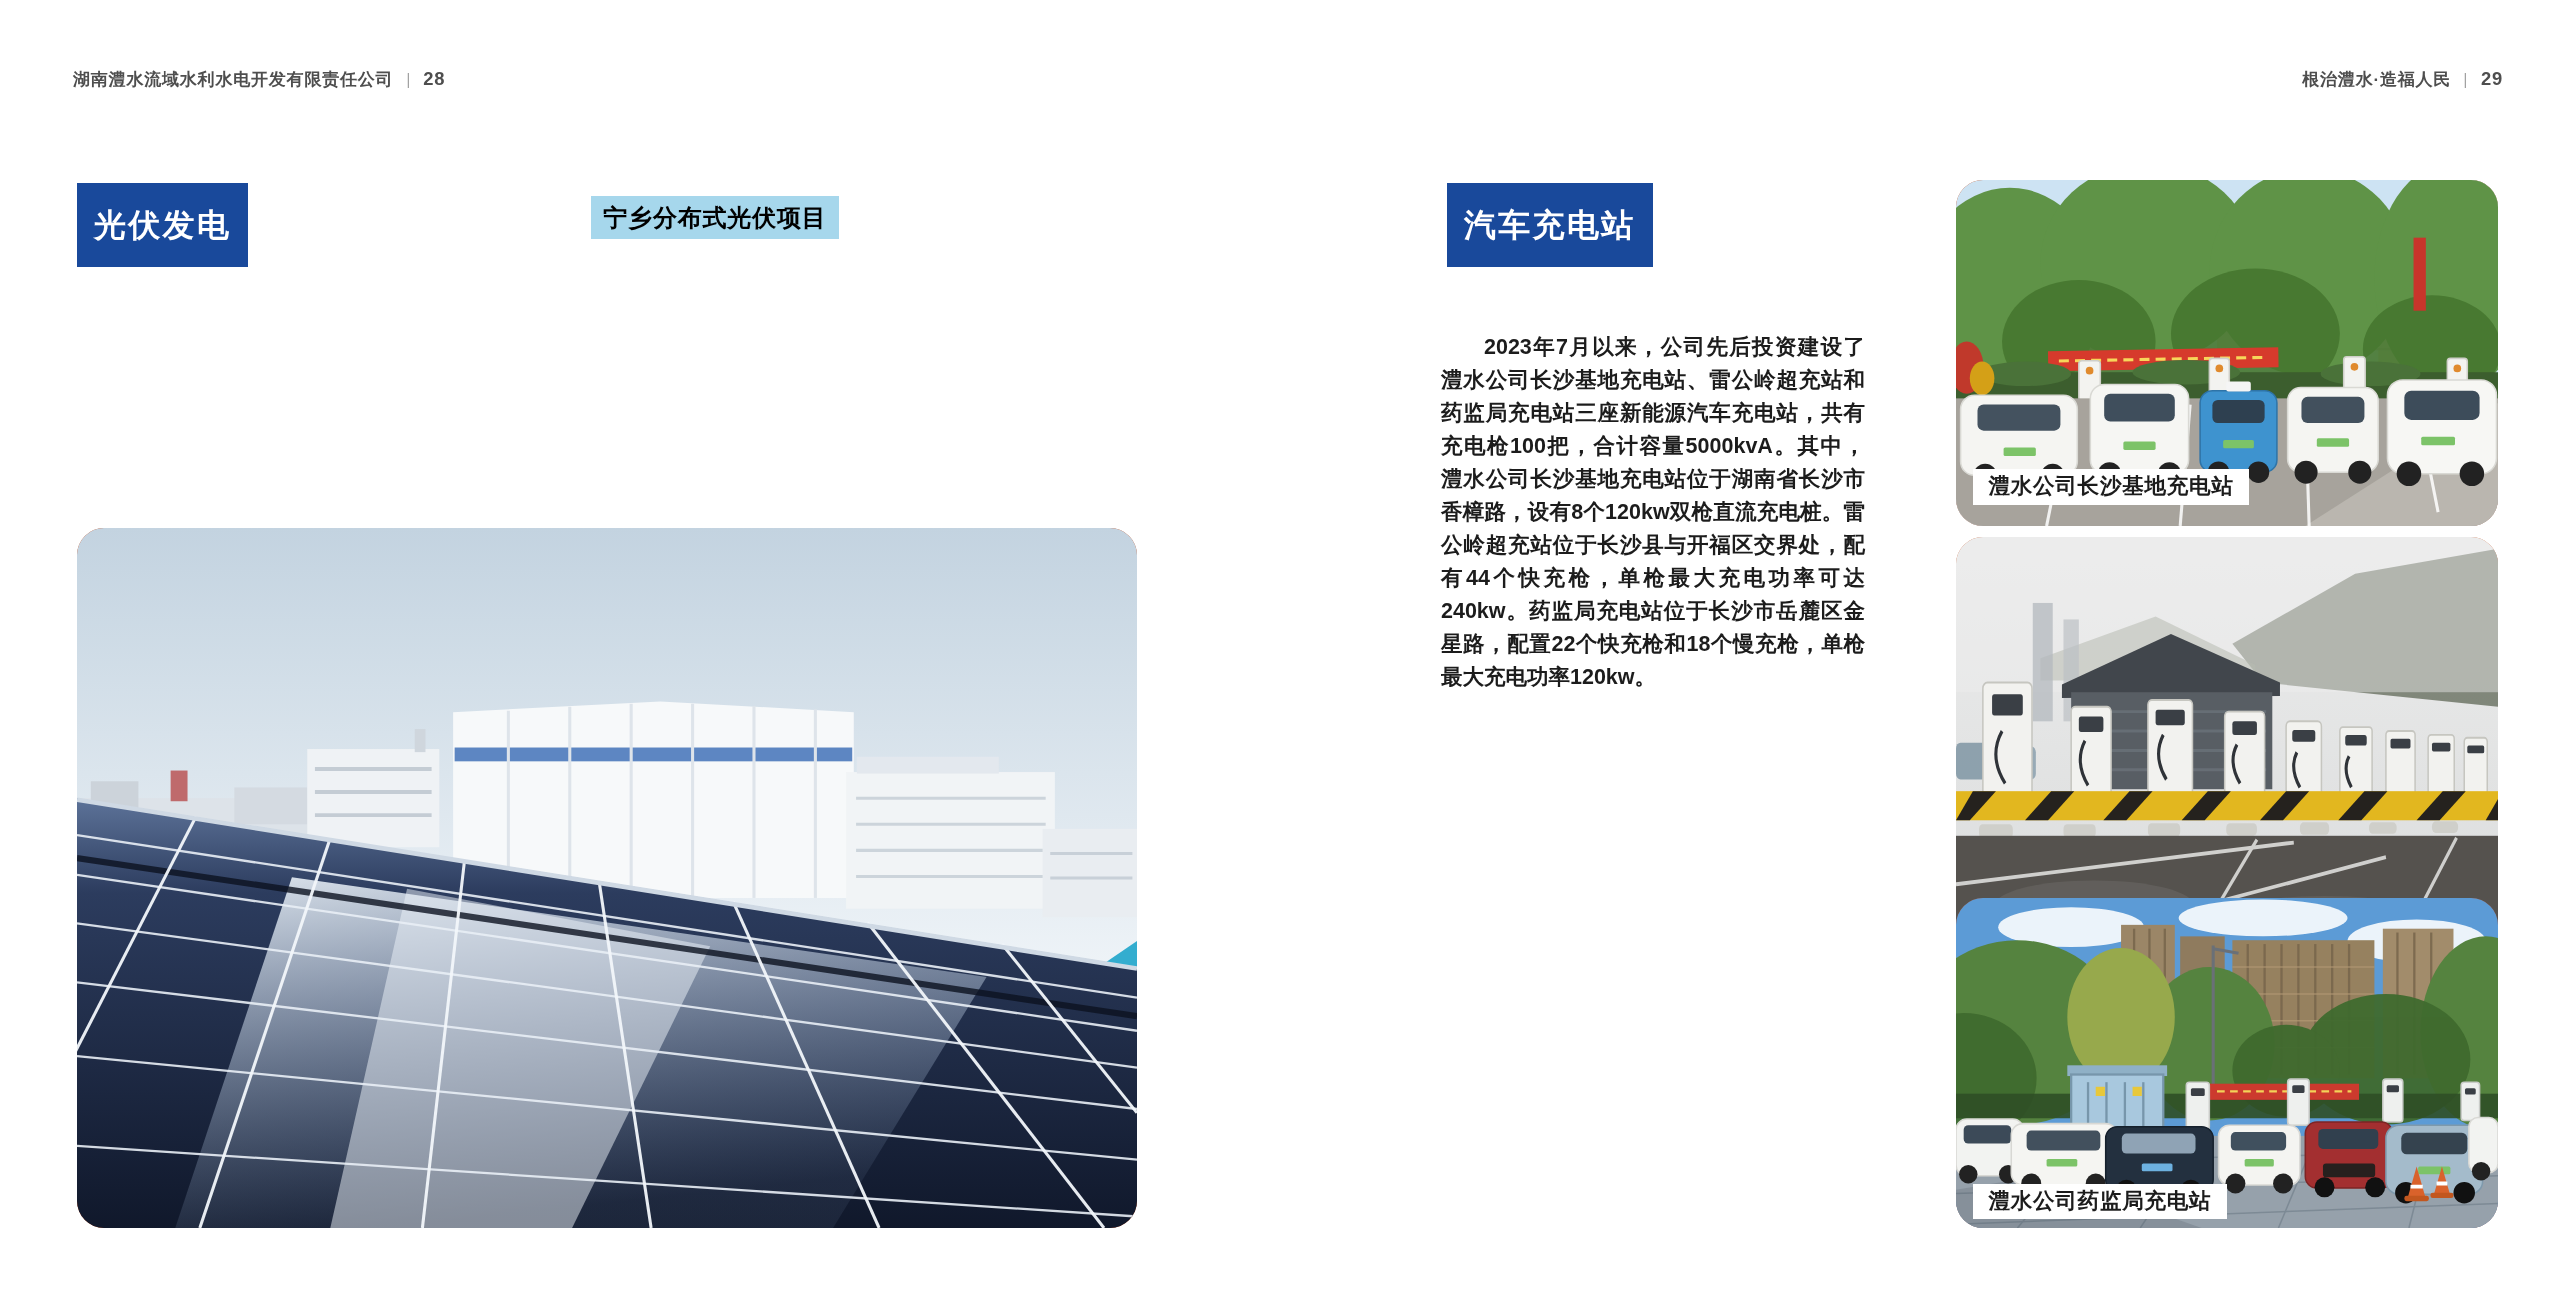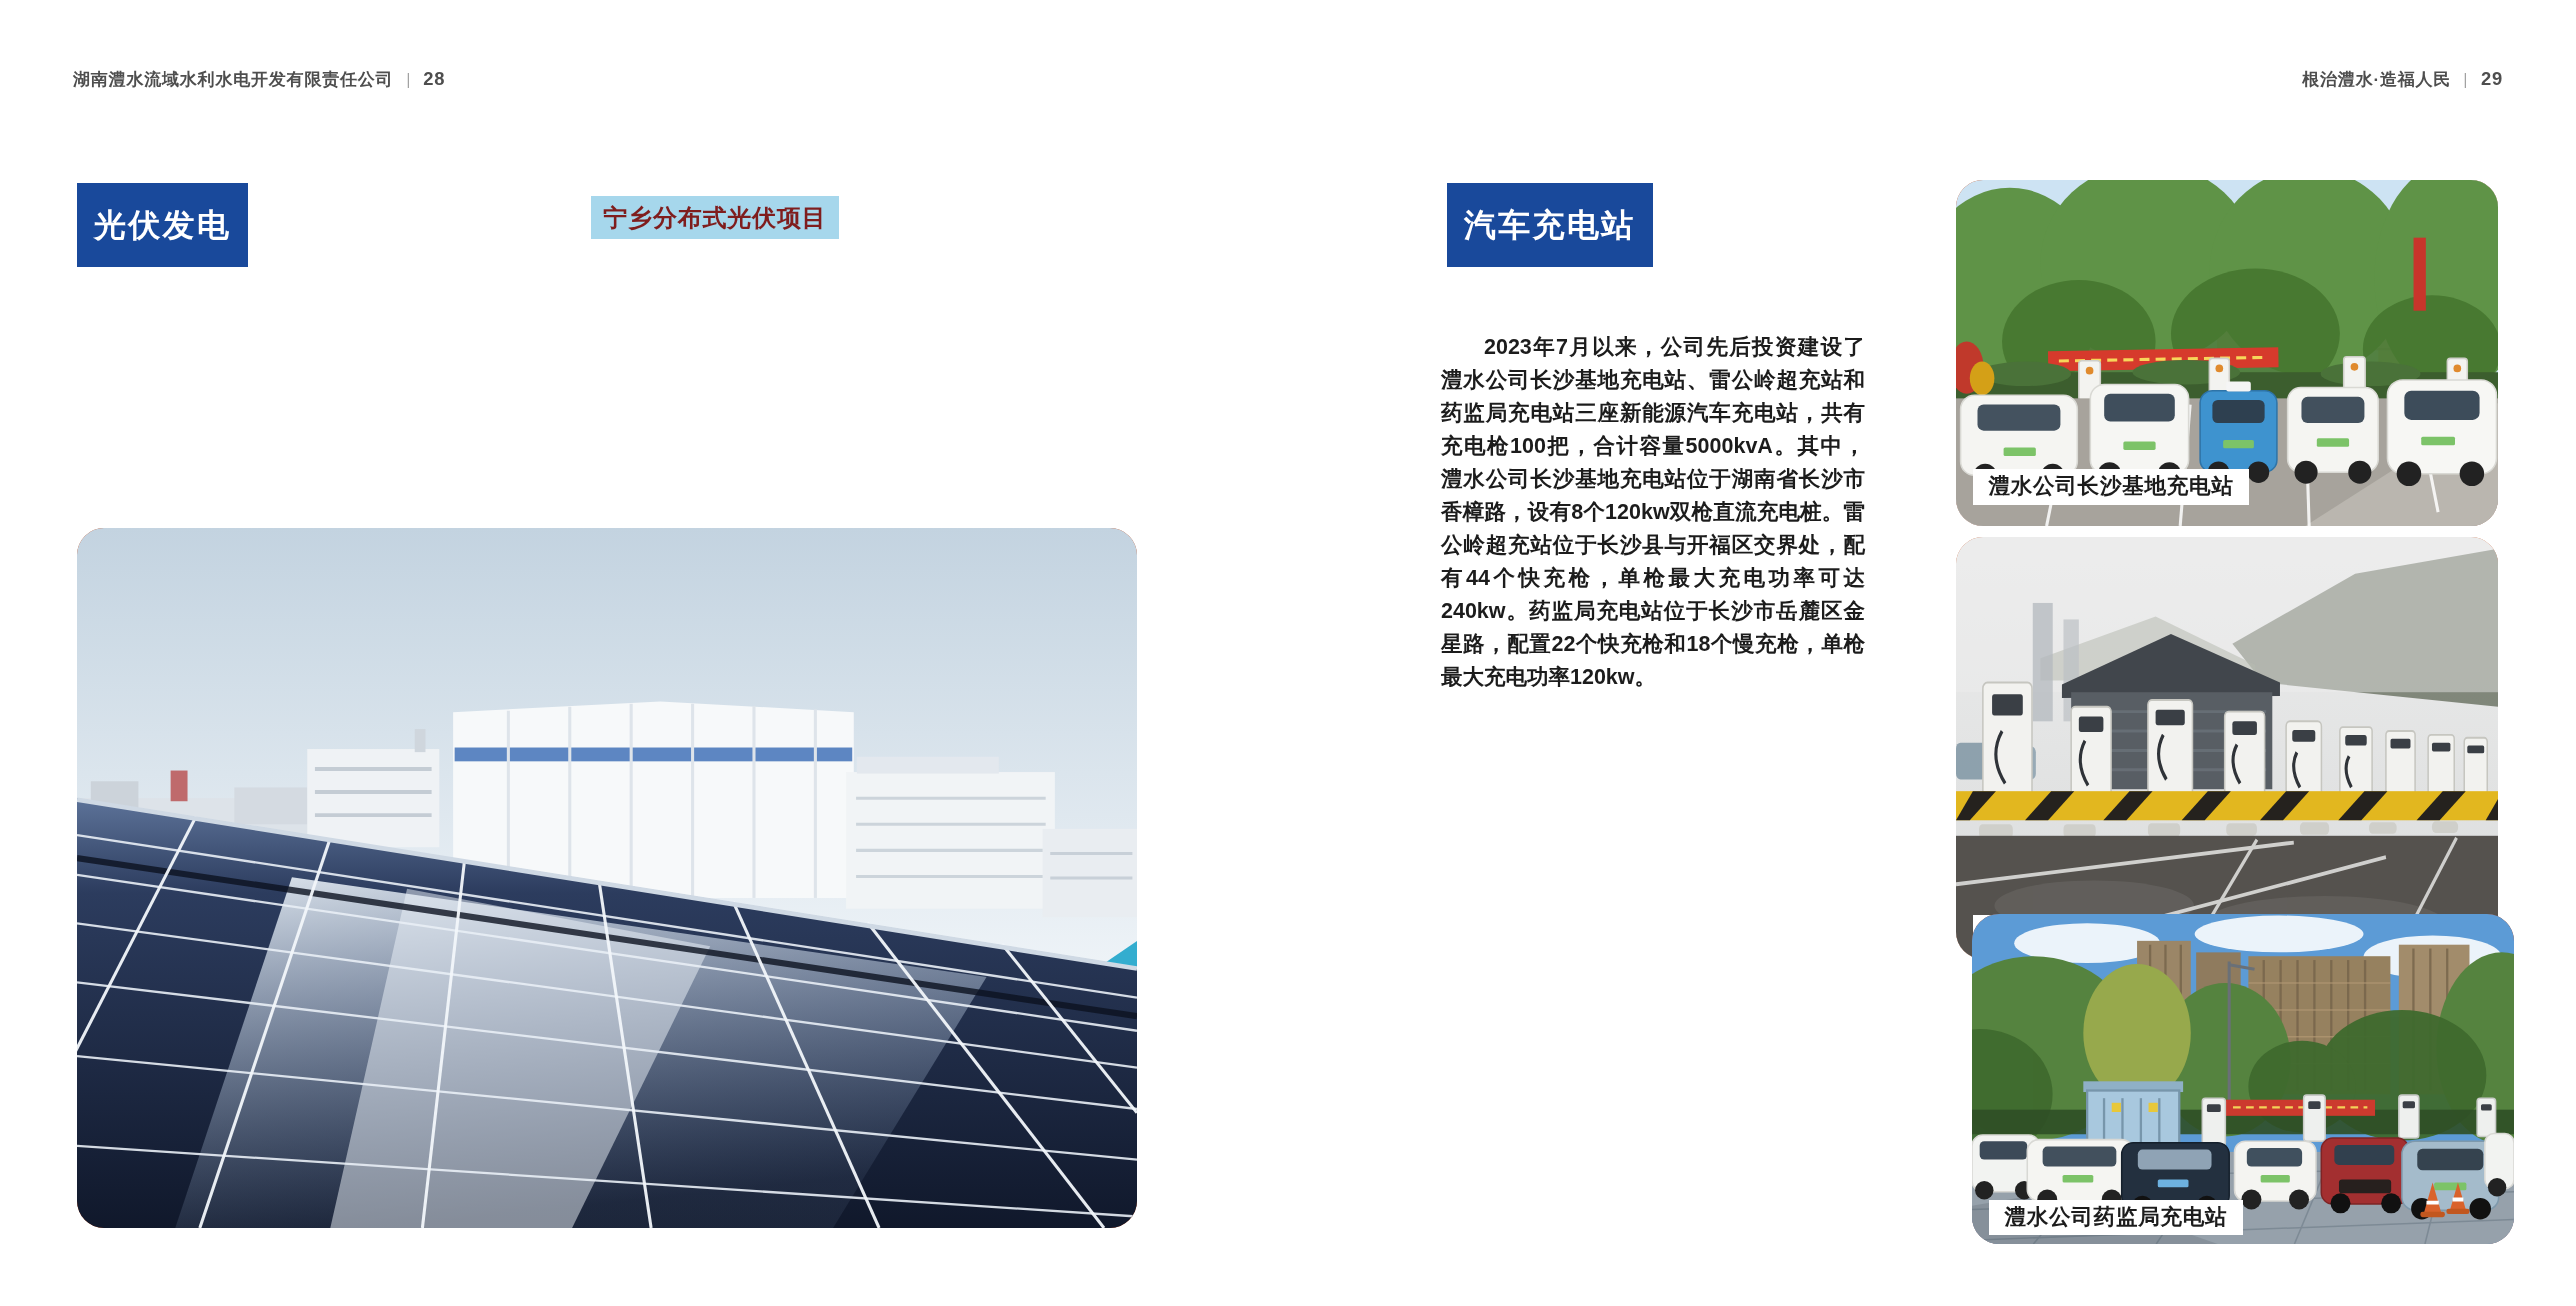--- a/index.html
+++ b/index.html
@@ -26,21 +26,21 @@
     position:absolute;height:52px;line-height:52px;
     background:#19499B;color:#ffffff;
     font-size:32px;font-weight:700;letter-spacing:2.3px;
     padding:16px 17px;box-sizing:content-box;text-align:center;
   }
   #pv-title{left:77px;top:183px;}
   #ev-title{left:1447px;top:183px;}
   .project-tag{
     position:absolute;left:591px;top:196px;
     height:43px;line-height:43px;padding:0 12.3px;
-    background:#A6D7EC;color:#7f1d1d;
+    background:#A6D7EC;color:#000000;
     font-size:24px;font-weight:700;letter-spacing:0.8px;white-space:nowrap;
   }
   .body-text{
     position:absolute;
     color:#1c1c1c;font-weight:600;
     text-align:justify;text-justify:inter-ideograph;
     text-indent:2em;margin:0;
   }
   #pv-body{left:585px;top:270px;width:574px;font-size:22px;line-height:35px;}
   #ev-body{left:1441px;top:319px;width:424px;font-size:21.5px;line-height:33px;margin-top:12px;}
@@ -371,21 +371,21 @@
       <g stroke="#e6e6e4" stroke-width="4" opacity="0.85">
         <line x1="0" y1="358" x2="440" y2="315"></line>
         <line x1="60" y1="435" x2="560" y2="330"></line>
         <line x1="300" y1="435" x2="392" y2="312"></line>
         <line x1="580" y1="420" x2="652" y2="310"></line>
       </g>
     </svg>
     <figcaption class="photo-caption">澧水公司雷公岭超充站</figcaption>
   </figure>
 
-  <figure class="photo" id="photo-cs3" style="margin:16px;text-align:center;">
+  <figure class="photo" id="photo-cs3" style="margin:0;text-align:center;">
     <svg viewBox="0 0 706 430" preserveAspectRatio="none">
       <rect width="706" height="430" fill="#5c9bd6"></rect>
       <g fill="#ffffff" opacity="0.88">
         <ellipse cx="150" cy="38" rx="95" ry="26"></ellipse>
           <ellipse cx="400" cy="26" rx="110" ry="24"></ellipse>
         <ellipse cx="600" cy="56" rx="90" ry="28"></ellipse>
           <ellipse cx="660" cy="130" rx="70" ry="34"></ellipse>
         <ellipse cx="60" cy="90" rx="70" ry="22"></ellipse>
       </g>
 

